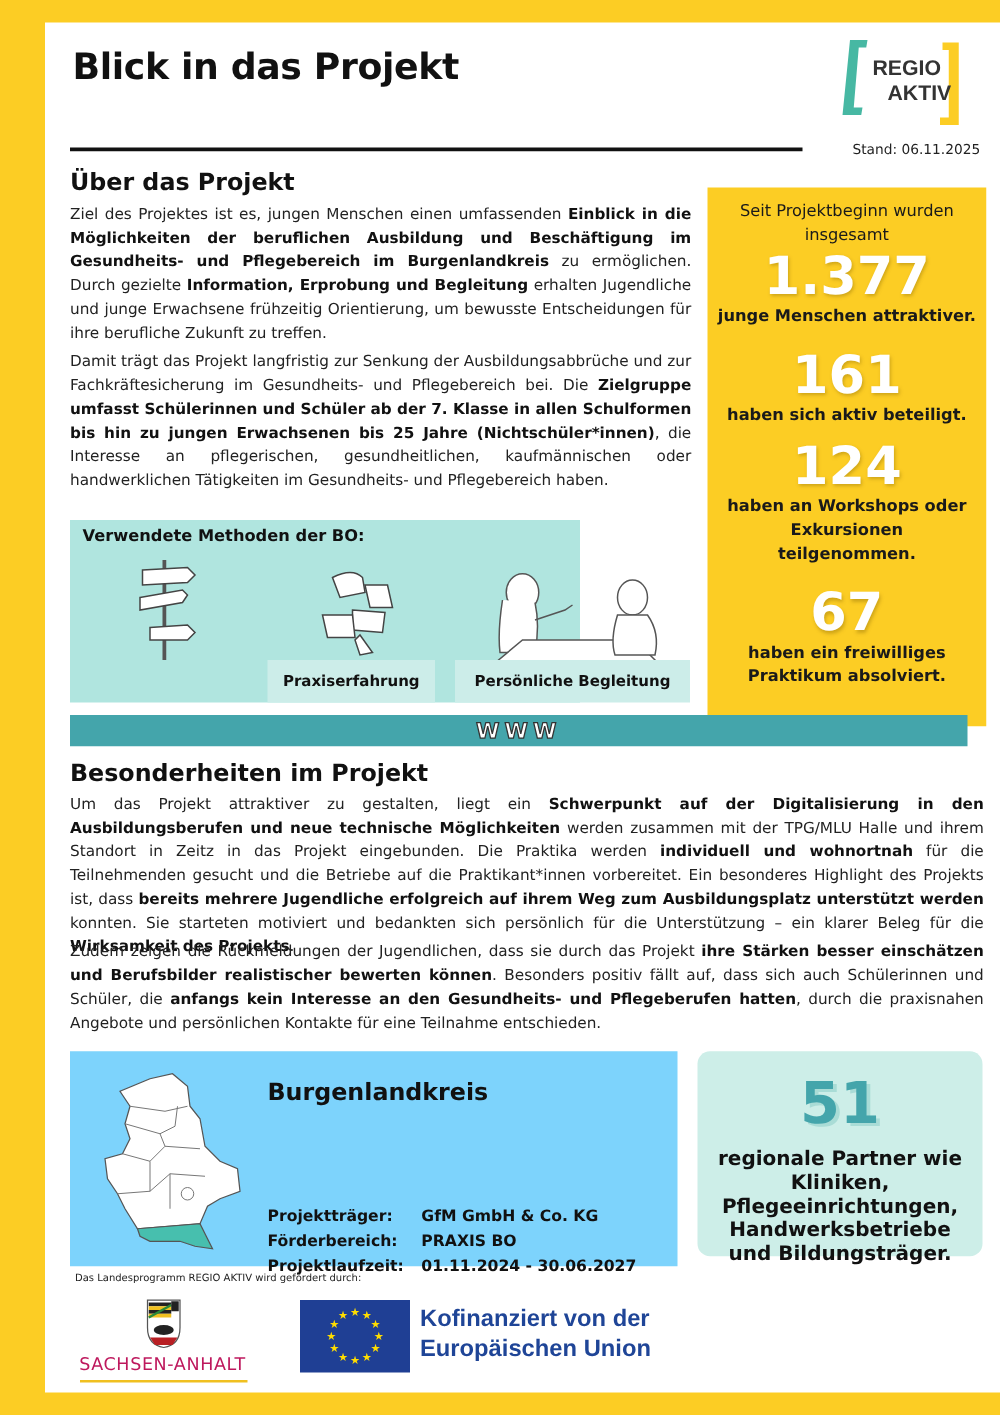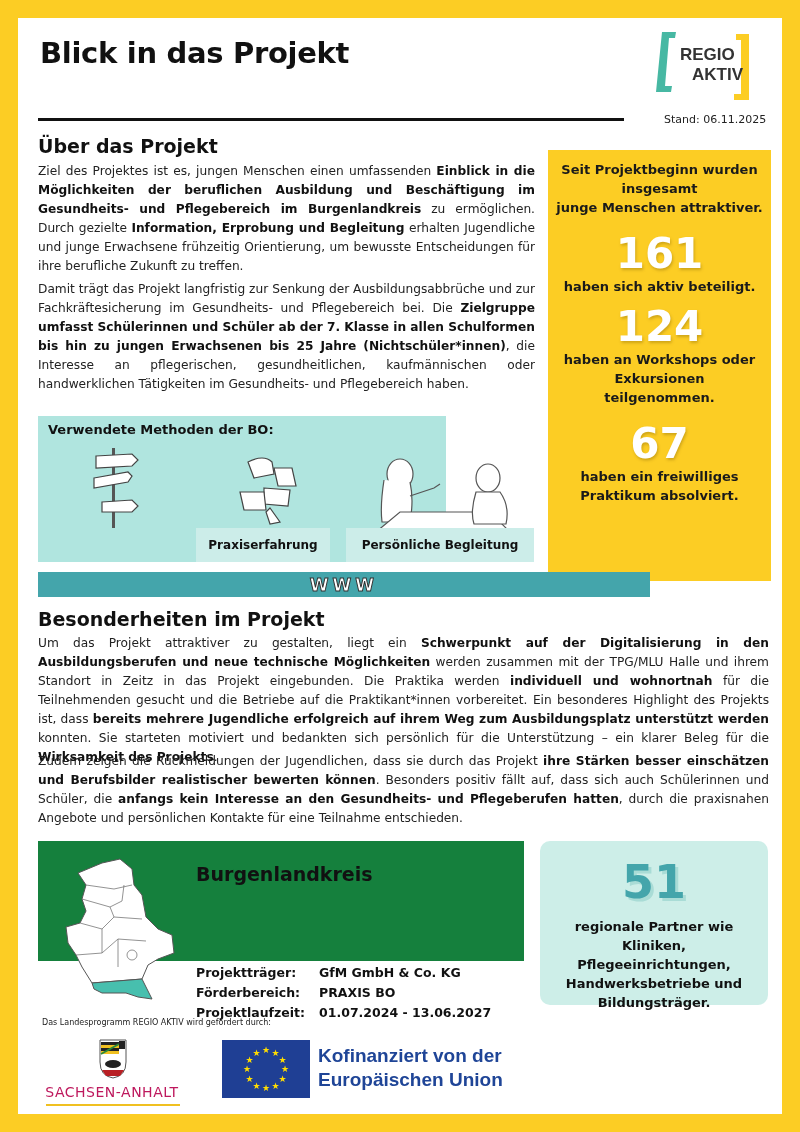--- a/index.html
+++ b/index.html
@@ -1,43 +1,43 @@
 <!DOCTYPE html>
 <html><head>
 <meta charset="utf-8">
 <style>
   * { box-sizing: border-box; margin: 0; padding: 0; }
   html, body { width: 800px; height: 1132px; overflow: hidden; }
   body { background: #fccd24; font-family: "DejaVu Sans", sans-serif; color: #111; position: relative; }
-  .page { position: absolute; left: 18px; top: 18px; width: 764px; height: 1096px; background: #fff; }
+  .page { position: absolute; left: 36px; top: 18px; width: 764px; height: 1096px; background: #fff; }
   .abs { position: absolute; }
   .title { left: 22px; top: 18px; font-size: 29px; font-weight: bold; letter-spacing: -0.3px; color: #111; }
   .subtitle { left: 20px; top: 62px; font-size: 24px; font-weight: normal; color: #111; letter-spacing: -0.2px; }
   .title-rule { left: 20px; top: 100px; width: 586px; height: 3px; background: #111; }
   .logo { left: 630px; top: 12px; width: 110px; height: 70px; }
   .stand { left: 646px; top: 95px; font-size: 11px; color: #222; }
   .section-h { font-size: 19px; font-weight: bold; color: #111; }
   .para { font-size: 12.2px; line-height: 19px; text-align: justify; color: #222; }
   .para b { color: #111; }
   .stats { left: 530px; top: 132px; width: 223px; height: 431px; background: #fccd24; text-align: center; }
-  .stats .intro { margin-top: 10px; font-size: 13px; font-weight: bold; line-height: 19px; color: #1a1a1a; padding: 0 8px; }
+  .stats .intro { margin-top: 10px; font-size: 13px; font-weight: normal; line-height: 19px; color: #1a1a1a; padding: 0 8px; }
   .stats .num { font-size: 42px; font-weight: bold; color: #fff; line-height: 46px; text-shadow: 1px 2px 3px rgba(120,90,0,0.35); }
   .stats .lbl { font-size: 13px; font-weight: bold; line-height: 19px; color: #1a1a1a; }
   .methods { left: 20px; top: 398px; width: 408px; height: 146px; background: #b0e5df; }
   .methods .mh { position: absolute; left: 10px; top: 6px; font-size: 13px; font-weight: bold; color: #111; }
   .mlabel { position: absolute; top: 112px; height: 34px; background: #ccede9; font-size: 12px; font-weight: bold; color: #111; display: flex; align-items: center; justify-content: center; }
-  .www { left: 20px; top: 554px; width: 612px; height: 25px; background: #44a5ab; display: flex; align-items: center; justify-content: center; }
+  .www { left: 20px; top: 554px; width: 718px; height: 25px; background: #44a5ab; display: flex; align-items: center; justify-content: center; }
   .www span { font-size: 17px; font-weight: bold; color: #fff; letter-spacing: 4px; -webkit-text-stroke: 1px #333; }
-  .burgen { left: 20px; top: 823px; width: 486px; height: 120px; background: #15803d; }
+  .burgen { left: 20px; top: 823px; width: 486px; height: 172px; background: #7dd3fc; }
   .burgen .bt { position: absolute; left: 158px; top: 22px; font-size: 19px; font-weight: bold; color: #111; }
   .burgen table { position: absolute; left: 158px; top: 78px; border-collapse: collapse; font-size: 12.5px; font-weight: bold; color: #111; margin-top: 44px; }
   .burgen td { padding: 1px 14px 1px 0; line-height: 18px; }
   .partners { left: 522px; top: 823px; width: 228px; height: 164px; background: #cdeee8; text-align: center; border-radius: 10px; }
   .partners .pn { margin-top: 14px; font-size: 46px; font-weight: bold; color: #44a5ab; line-height: 54px; text-shadow: 3px 3px 0 #a9dcd6; }
-  .partners .pl { margin-top: 8px; font-size: 13px; font-weight: bold; line-height: 19px; color: #111; }
+  .partners .pl { margin-top: 8px; font-size: 16px; font-weight: bold; line-height: 19px; color: #111; }
   .funding { left: 24px; top: 1000px; font-size: 8px; color: #222; }
   .sa-logo { left: 24px; top: 1020px; width: 140px; height: 70px; text-align: center; }
   .sa-name { position: absolute; left: 0; top: 46px; width: 140px; font-size: 14px; letter-spacing: 0.5px; color: #be185d; text-align: center; }
   .sa-line { position: absolute; left: 4px; top: 66px; width: 134px; height: 2px; background: #f0c020; }
   .eu-flag { left: 204px; top: 1022px; width: 88px; height: 58px; background: #1f3f94; }
   .eu-text { left: 300px; top: 1026px; font-family: "Liberation Sans", sans-serif; font-size: 19px; font-weight: bold; color: #1f4597; line-height: 24px; }
 </style>
 </head>
 <body>
 
@@ -86,20 +86,21 @@
       <ellipse cx="118" cy="22" rx="12" ry="14" fill="#fff" stroke="#555" stroke-width="1.2"></ellipse>
       <path d="M106 36 Q100 56 104 68 L136 68 Q140 50 130 36 Z" fill="#fff" stroke="#555" stroke-width="1.2"></path>
     </svg>
 
     <div class="mlabel" style="left:158px; width:134px;">Praxiserfahrung</div>
     <div class="mlabel" style="left:308px; width:188px;">Persönliche Begleitung</div>
   </div>
 
   <div class="abs stats">
     <div class="intro">Seit Projektbeginn wurden insgesamt</div>
+    <div class="num">1.377</div>
     <div class="lbl">junge Menschen attraktiver.</div>
     <div class="num" style="margin-top:14px;">161</div>
     <div class="lbl">haben sich aktiv beteiligt.</div>
     <div class="num" style="margin-top:8px;">124</div>
     <div class="lbl" style="padding:0 14px;">haben an Workshops oder Exkursionen teilgenommen.</div>
     <div class="num" style="margin-top:14px;">67</div>
     <div class="lbl" style="padding:0 30px;">haben ein freiwilliges Praktikum absolviert.</div>
   </div>
 
   <div class="abs www">
@@ -123,21 +124,21 @@
           <tr>
         <td>Projektträger:</td>
         <td>GfM GmbH &amp; Co. KG</td>
       </tr>
       <tr>
         <td>Förderbereich:</td>
         <td>PRAXIS BO</td>
       </tr>
       <tr>
         <td>Projektlaufzeit:</td>
-        <td>01.07.2024 - 13.06.2027</td>
+        <td>01.11.2024 - 30.06.2027</td>
       </tr>
     </tbody>
       </table>
   </div>
 
   <div class="abs partners">
     <div class="pn">51</div>
     <div class="pl" style="padding:0 12px;">regionale Partner wie Kliniken, Pflegeeinrichtungen, Handwerksbetriebe und Bildungsträger.</div>
   </div>
 

